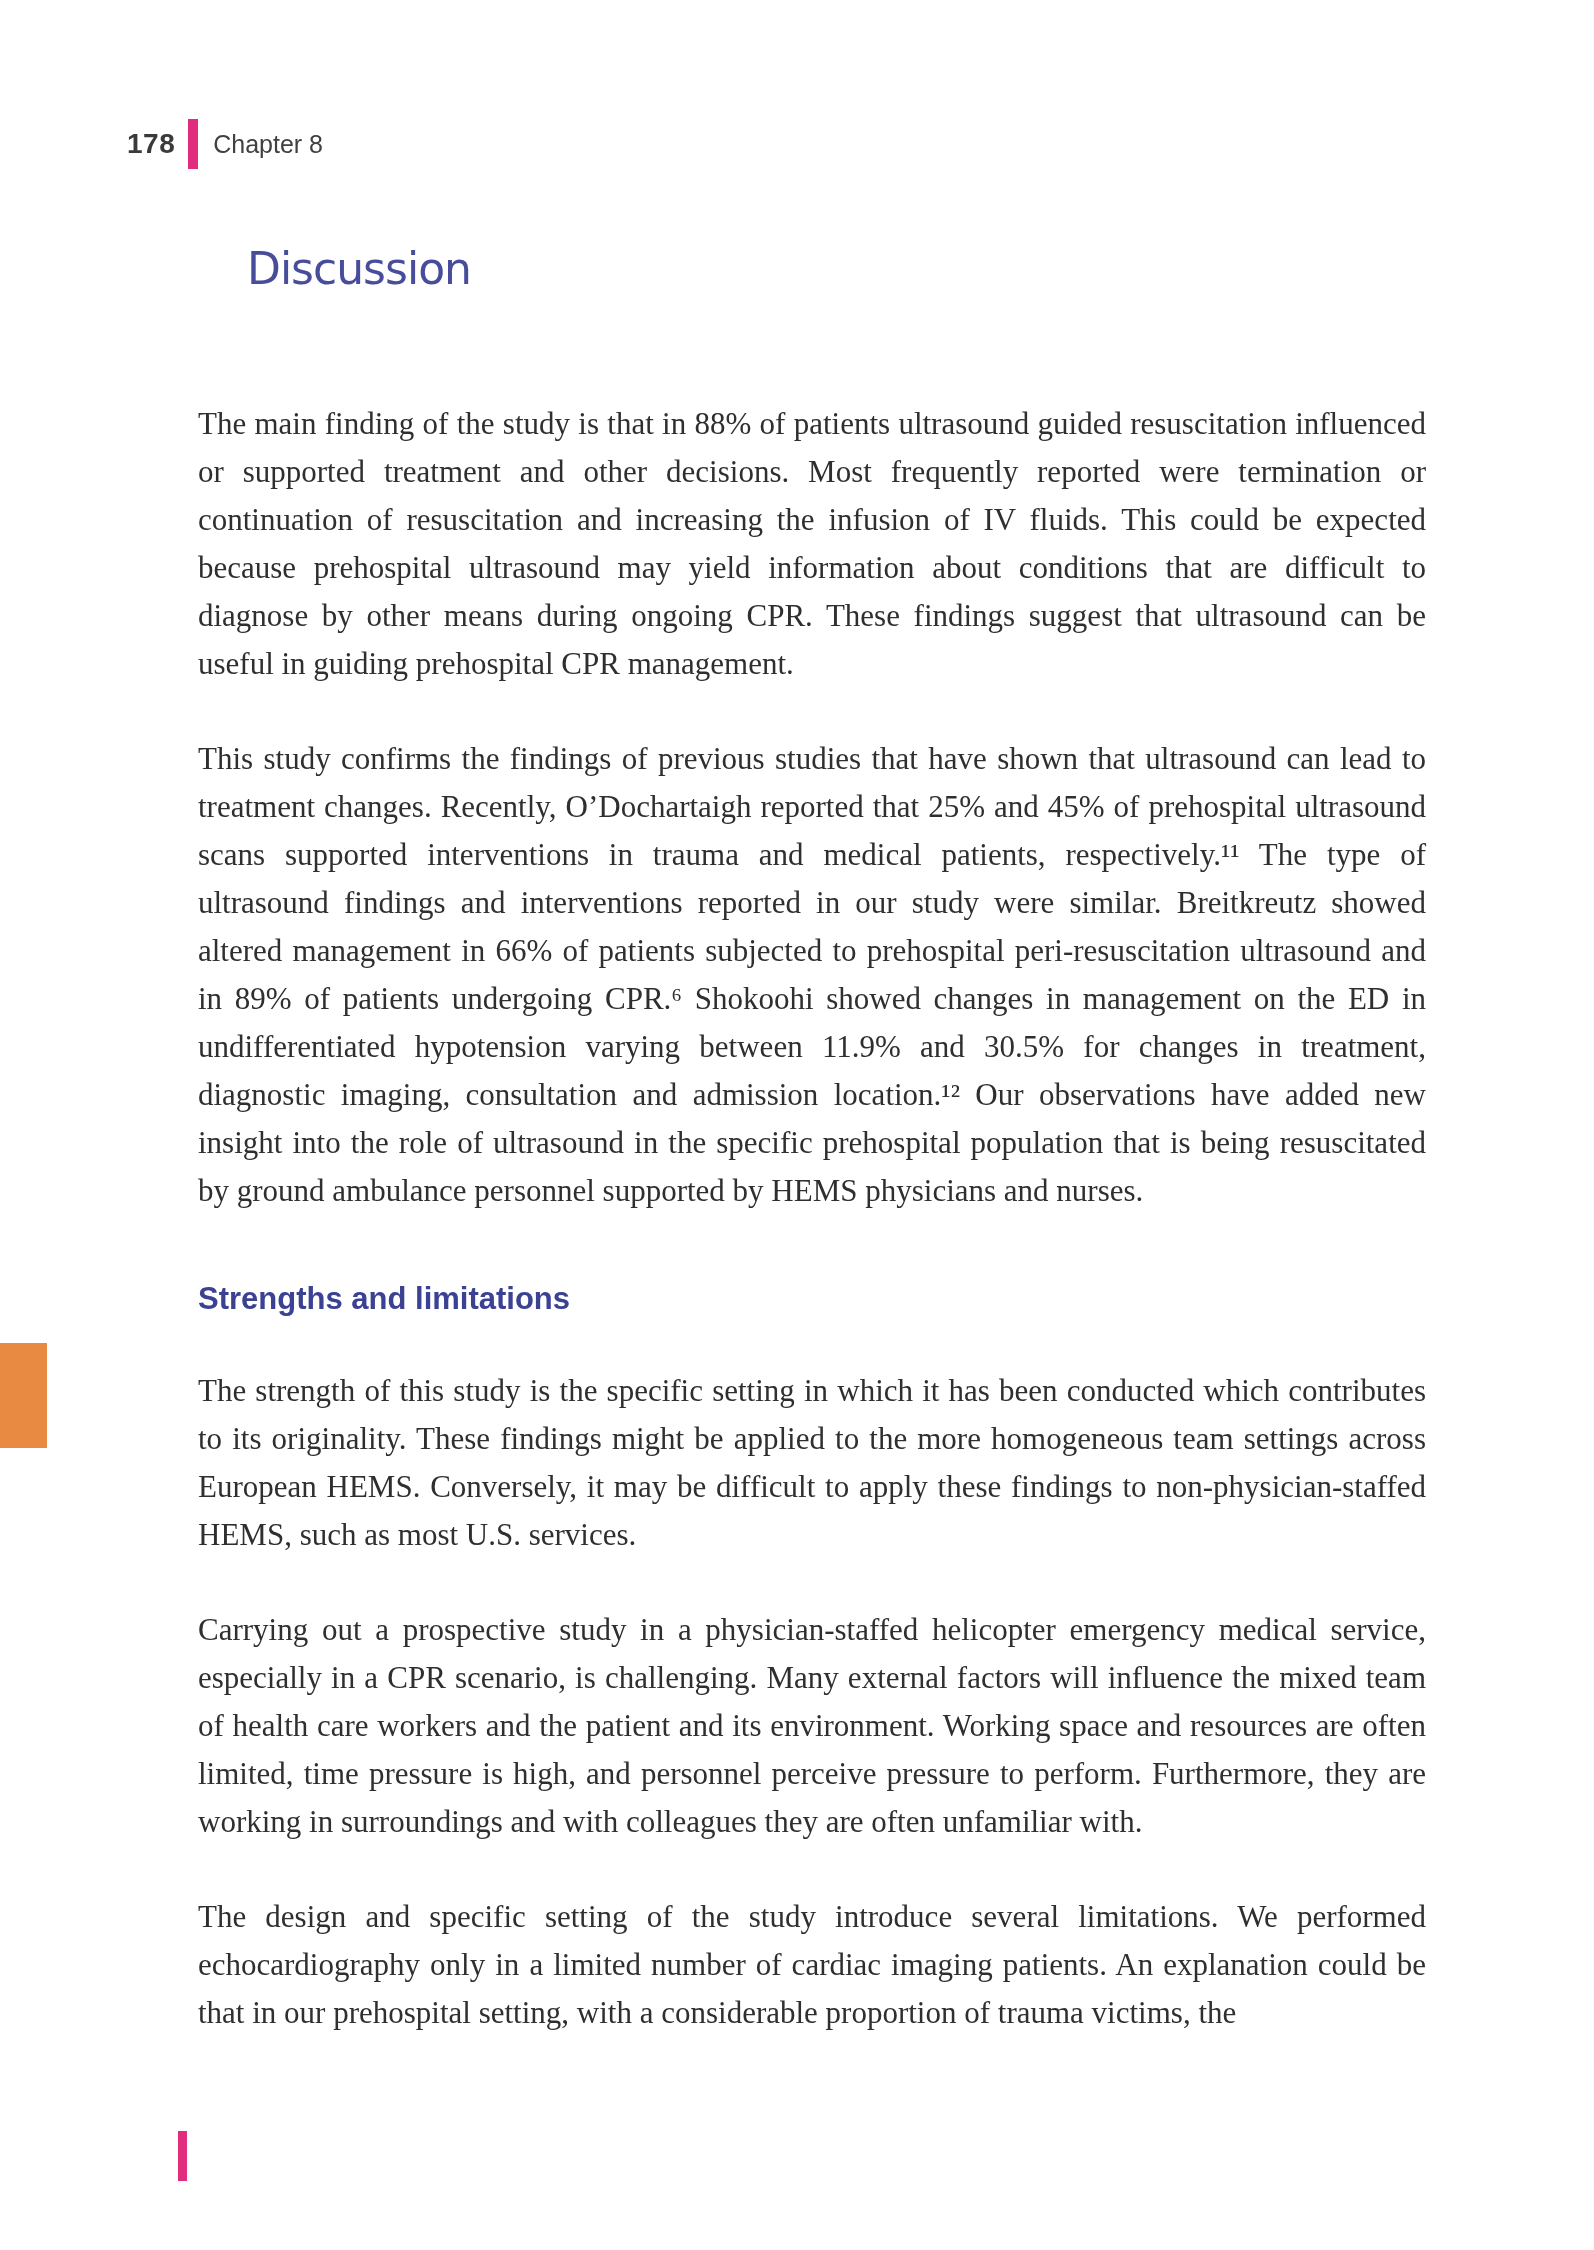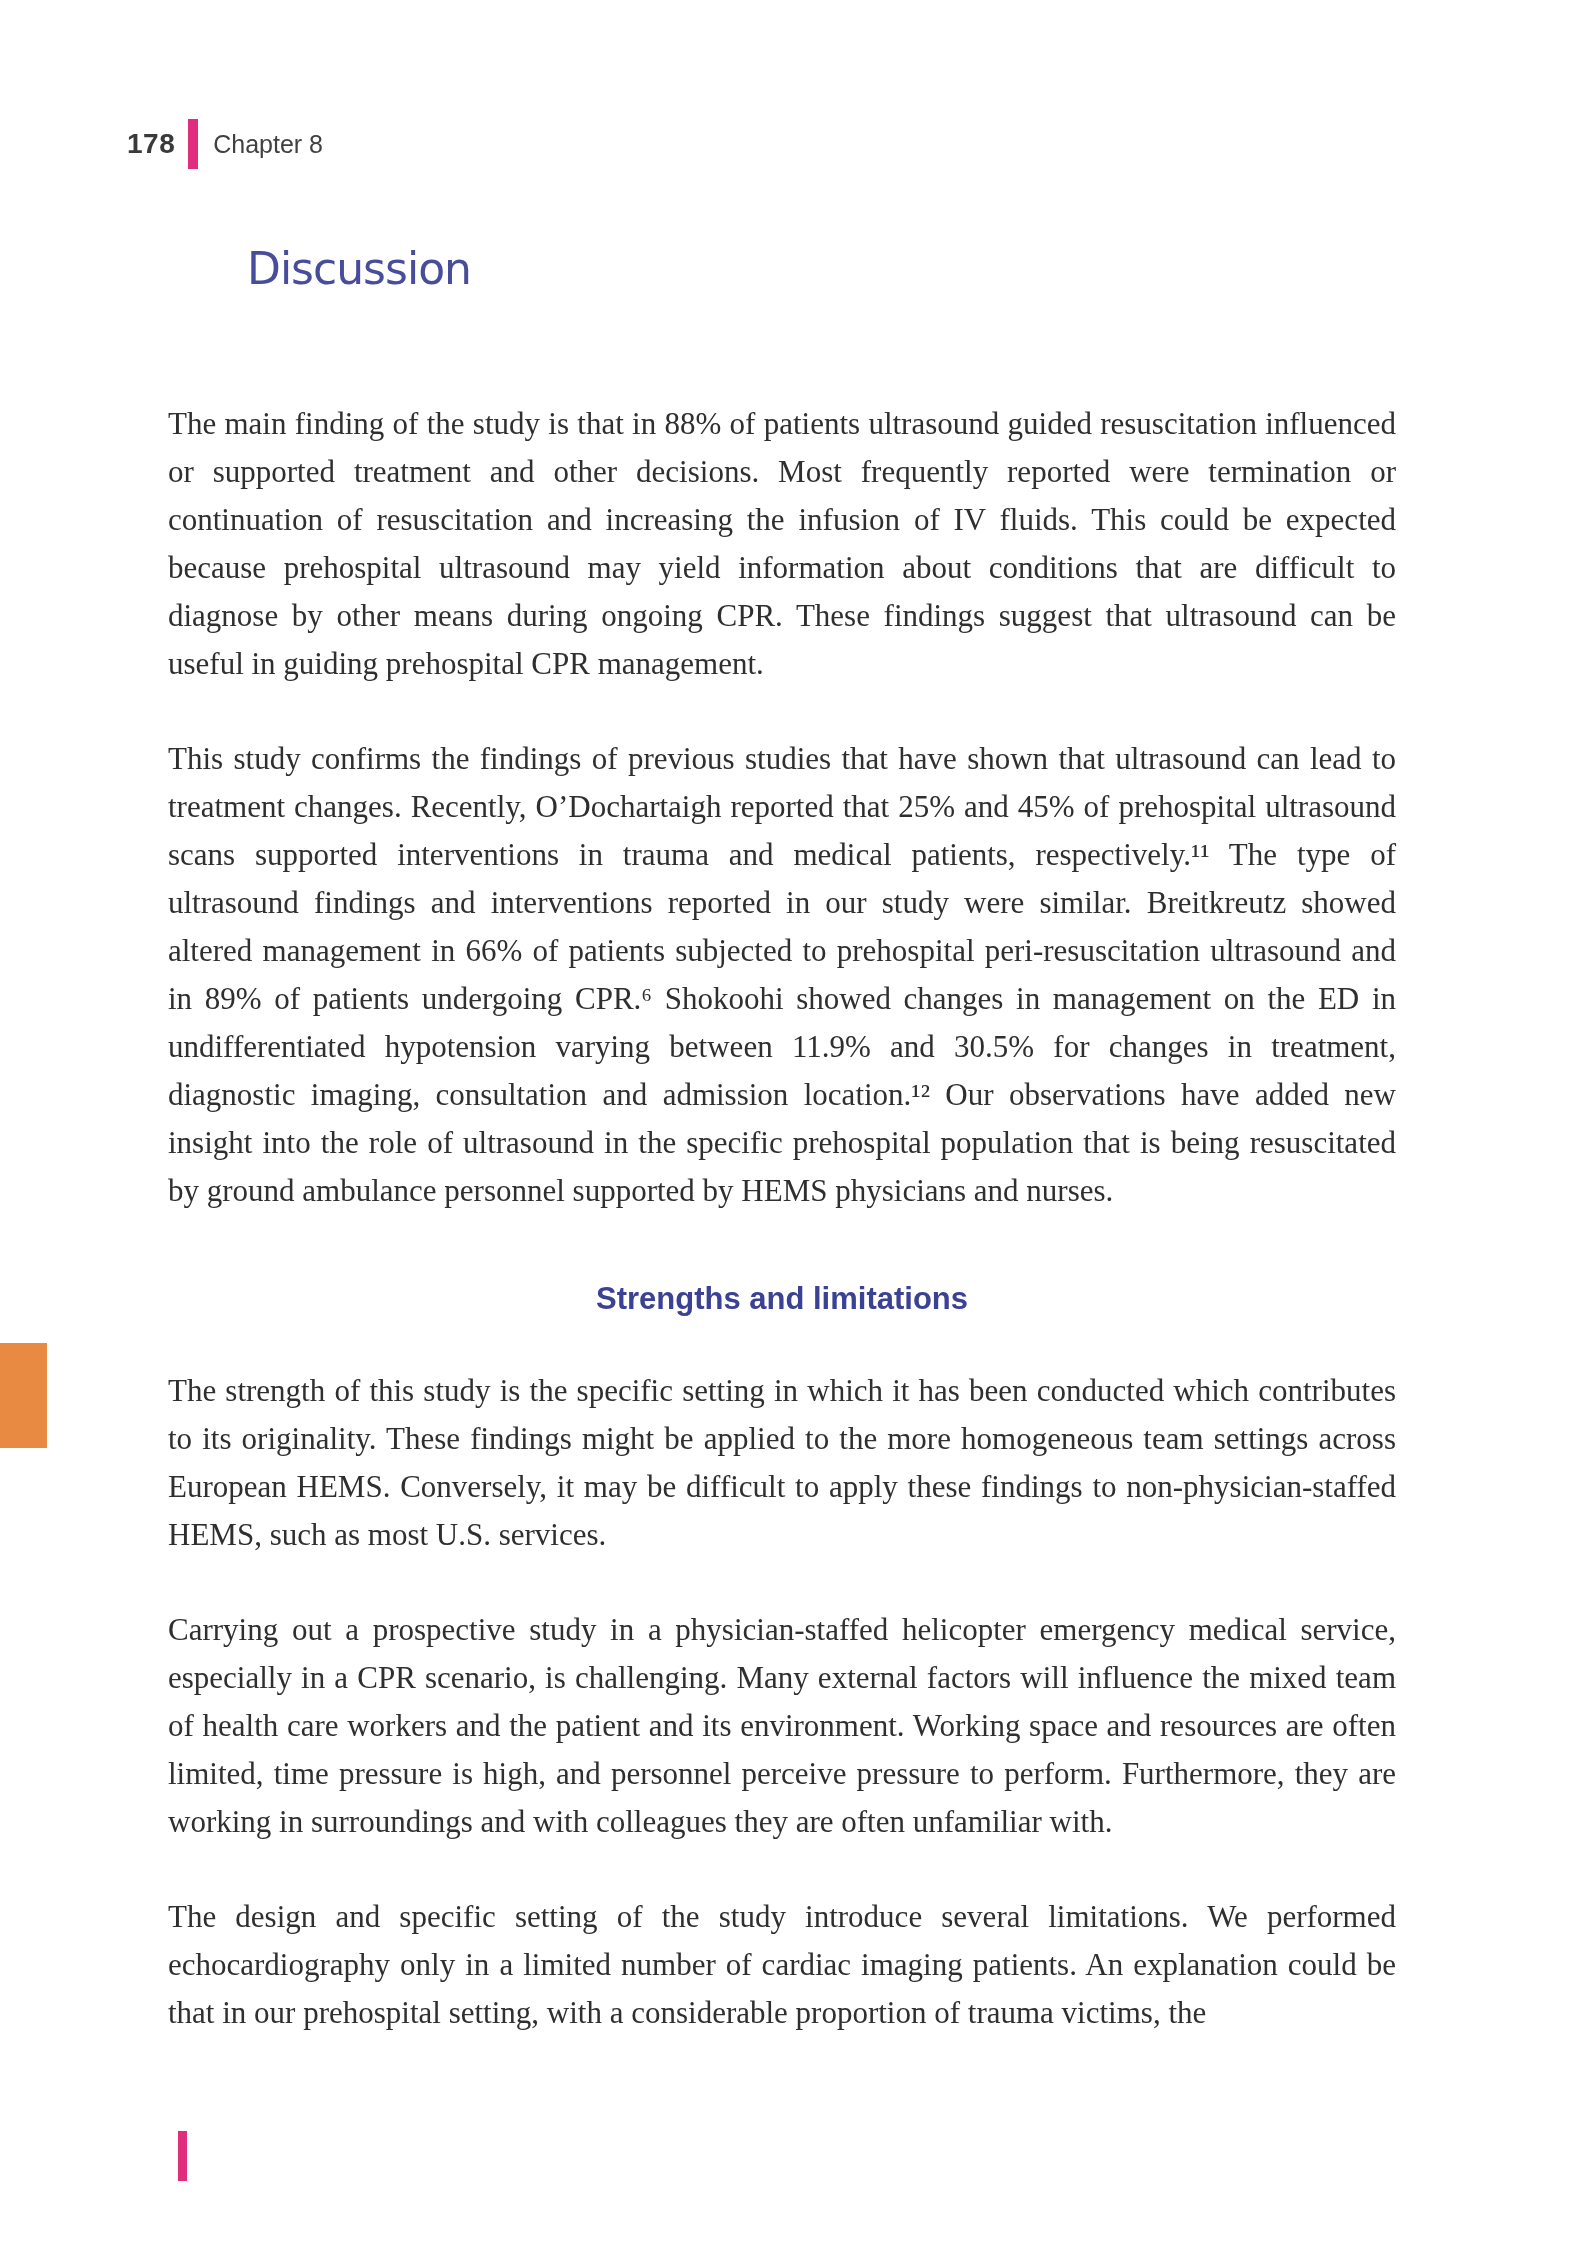--- a/index.html
+++ b/index.html
@@ -51,37 +51,37 @@
     font-family: "DejaVu Sans", "Liberation Sans", sans-serif;
     font-size: 44px;
     font-weight: normal;
     color: #484d9b;
     letter-spacing: -1px;
   }
 
   
   .body-copy {
     position: absolute;
-    left: 168px;
+    left: 198px;
     top: 400px;
     width: 1228px;
     font-family: "Liberation Serif", "DejaVu Serif", serif;
     font-size: 31px;
     line-height: 48px;
     color: #2f2f2f;
     text-align: justify;
   }
   .body-copy p { margin: 0 0 47px 0; }
   .section-heading {
     font-family: "Liberation Sans", sans-serif;
     font-size: 31px;
     font-weight: bold;
     color: #3b4193;
     margin: 60px 0 44px 0;
-    text-align: center;
+    text-align: left;
   }
 
   
   .side-tab {
     position: absolute;
     left: 0;
     top: 1343px;
     width: 47px;
     height: 105px;
     background: #e88a41;

